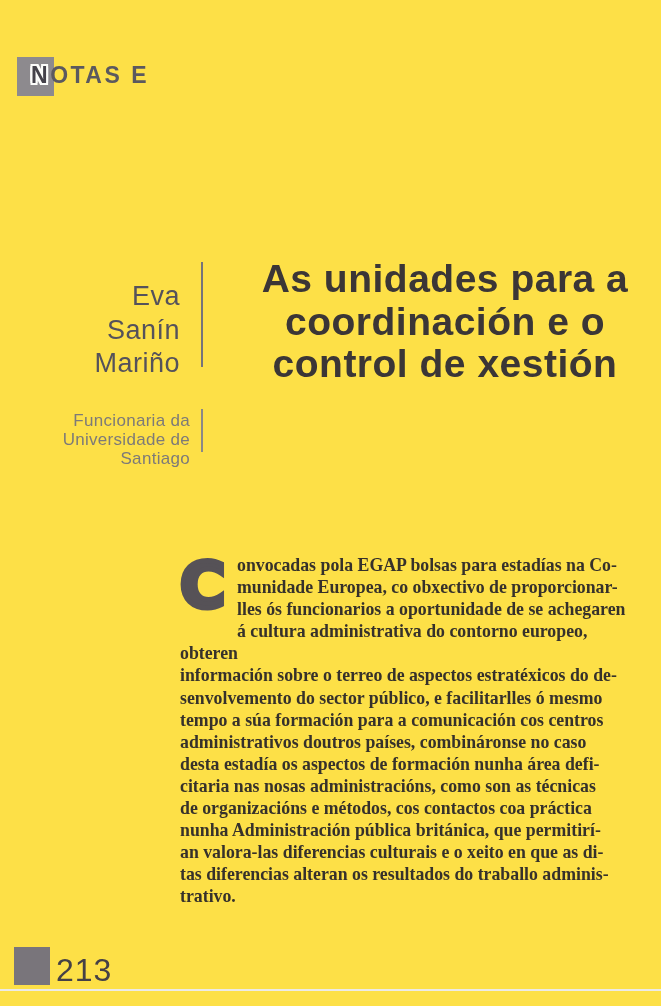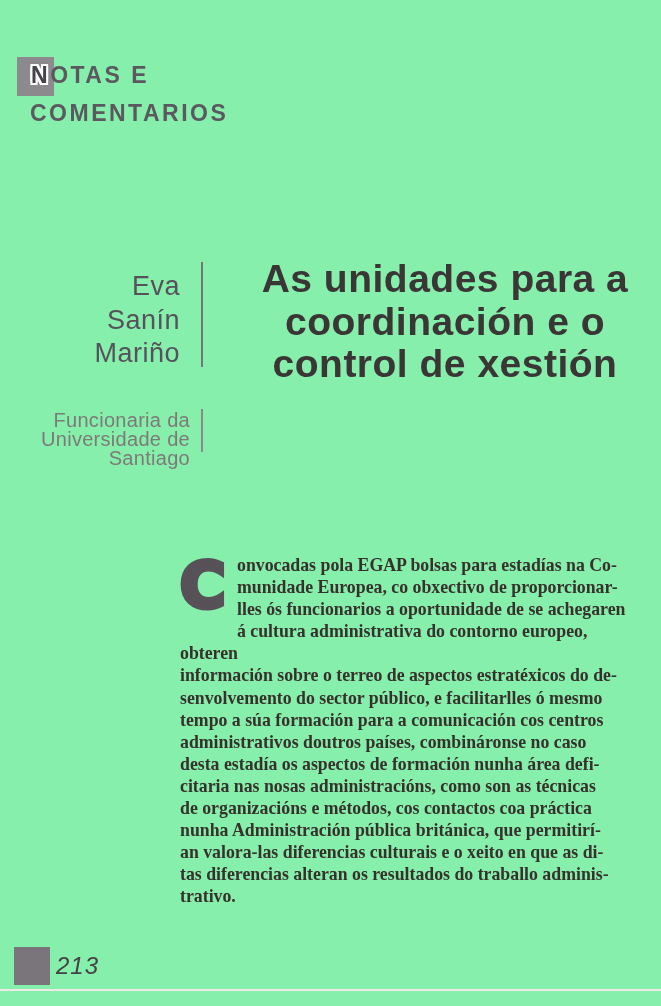--- a/index.html
+++ b/index.html
@@ -5,21 +5,21 @@
   html,body { margin:0; padding:0; }
   body {
     width:661px; height:1006px;
     background:#f6f6f4;
     font-family:"Liberation Sans", sans-serif;
     overflow:hidden;
   }
   .page {
     position:relative;
     width:661px; height:1006px;
-    background:#86efac;
+    background:#fde047;
   }
 
   
   .n-square {
     position:absolute; left:17px; top:57px;
     width:37px; height:39px;
     background:#8d8a8e;
   }
   .masthead-line1 {
     position:absolute; left:31px; top:62px;
@@ -39,21 +39,21 @@
   .masthead-line2 {
     position:absolute; left:30px; top:100px;
     font-size:23px; font-weight:bold;
     letter-spacing:2.5px;
     color:#5b595f;
     white-space:nowrap;
   }
 
   
   .author {
-    position:absolute; left:40px; top:270px; width:140px;
+    position:absolute; left:40px; top:280px; width:140px;
     text-align:right;
     font-size:27px; line-height:33.5px;
     color:#55525b;
     letter-spacing:0.5px;
     white-space:pre-line;
   }
   .vbar { position:absolute; width:2px; background:#76747a; }
   .vbar.bar1 { left:201px; top:262px; height:105px; }
   .vbar.bar2 { left:201px; top:409px; height:43px; background:#8b8887; }
 
@@ -65,21 +65,21 @@
     font-weight:bold;
     font-size:39px; line-height:42.5px;
     color:#3b3636;
     white-space:pre-line;
     letter-spacing:0.5px;
   }
 
   .affiliation {
     position:absolute; left:10px; top:411px; width:180px;
     text-align:right;
-    font-size:20px; line-height:19px;
+    font-size:17px; line-height:19px;
     color:#7d7a78;
     letter-spacing:0.3px;
     white-space:pre-line;
   }
 
   
   .body-col {
     position:absolute; left:180px; top:554px; width:464px;
     font-family:"Liberation Serif", serif;
     font-size:17.8px; line-height:22.1px;
@@ -101,38 +101,36 @@
   }
 
   
   .footer-square {
     position:absolute; left:14px; top:947px;
     width:36px; height:38px;
     background:#79757b;
   }
   .page-number {
     position:absolute; left:56px; top:952px;
-    font-size:24px; color:#454146;
+    font-size:32px; color:#454146;
     letter-spacing:1px;
-    font-style:italic;
   }
   .bottom-rule {
     position:absolute; left:0; top:989px;
     width:661px; height:2px;
     background:#eceae6;
   }
 </style>
 </head>
 <body>
 
 <div class="page">
 
   <div class="n-square"></div>
   <div class="masthead-line1"><span class="n-initial">N</span><span>OTAS E</span></div>
-  <div class="masthead-line2">COMENTARIOS</div>
 
   <div class="author">Eva
 Sanín
 Mariño</div>
   <div class="vbar bar1"></div>
 
   <h1 class="title">As unidades para a
 coordinación e o
 control de xestión</h1>
 

